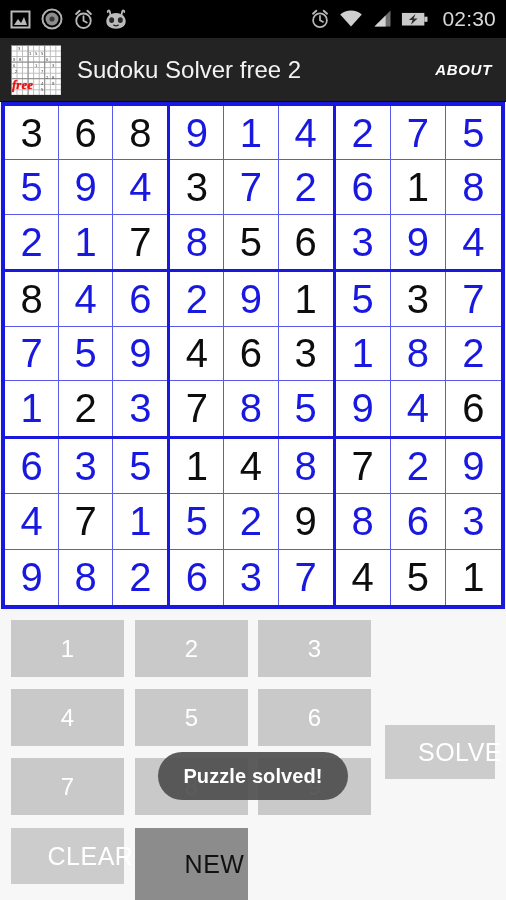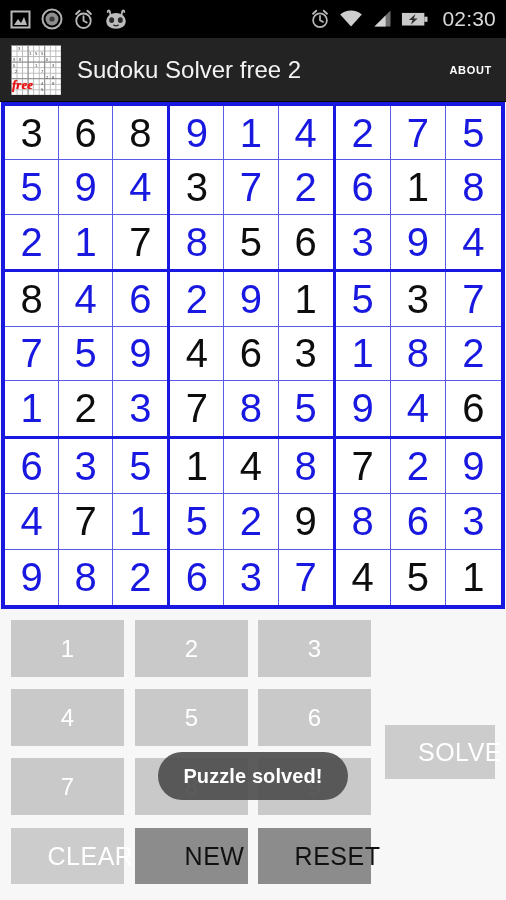--- a/index.html
+++ b/index.html
@@ -67,22 +67,23 @@
     font-size:13px; line-height:13px;
     font-family:"Liberation Serif", serif;
     text-shadow:0 0 1px #e81414;
   }
   #app-title {
     color:#f2f2f2; font-size:24px; font-weight:400;
     margin-left:16px; white-space:nowrap;
   }
   #about-button {
     margin-left:auto;
-    color:#ffffff; font-size:11px; font-weight:bold;
+    color:#ffffff; font-size:15px; font-weight:bold;
     letter-spacing:0.7px;
+    font-style:italic;
   }
 
   
   #board-wrap {
     width:506px; height:508px;
     background:#f7f7f7;
     padding:0 1px;
   }
   #sudoku-board {
     width:504px; height:507px;
@@ -135,21 +136,21 @@
     font-size:24px;
   }
   .btn.light-action {
     width:113px; height:56px;
     background:#cccccc;
     color:#ffffff;
     font-size:25px;
     letter-spacing:0.5px;
   }
   .btn.dark-action {
-    width:113px; height:56px;
+    width:113px; height:72px;
     background:#8c8c8c;
     color:#111111;
     font-size:25px;
     letter-spacing:0.5px;
   }
   .btn.solve {
     width:110px; height:54px;
     background:#cccccc;
     color:#ffffff;
     font-size:25px;
@@ -376,18 +377,17 @@
   <div class="btn num col-1 row-2">4</div>
   <div class="btn num col-2 row-2">5</div>
   <div class="btn num col-3 row-2">6</div>
 
   <div class="btn num col-1 row-3">7</div>
   <div class="btn num col-2 row-3">8</div>
   <div class="btn num col-3 row-3">9</div>
 
   <div class="btn light-action col-1 row-4">CLEAR</div>
   <div class="btn dark-action col-2 row-4">NEW</div>
-  <div class="btn dark-action col-3 row-4">RESET</div>
 
   <div class="btn solve" id="solve-button">SOLVE</div>
 
   <div id="toast">Puzzle solved!</div>
 </div>
 
 </body></html>

